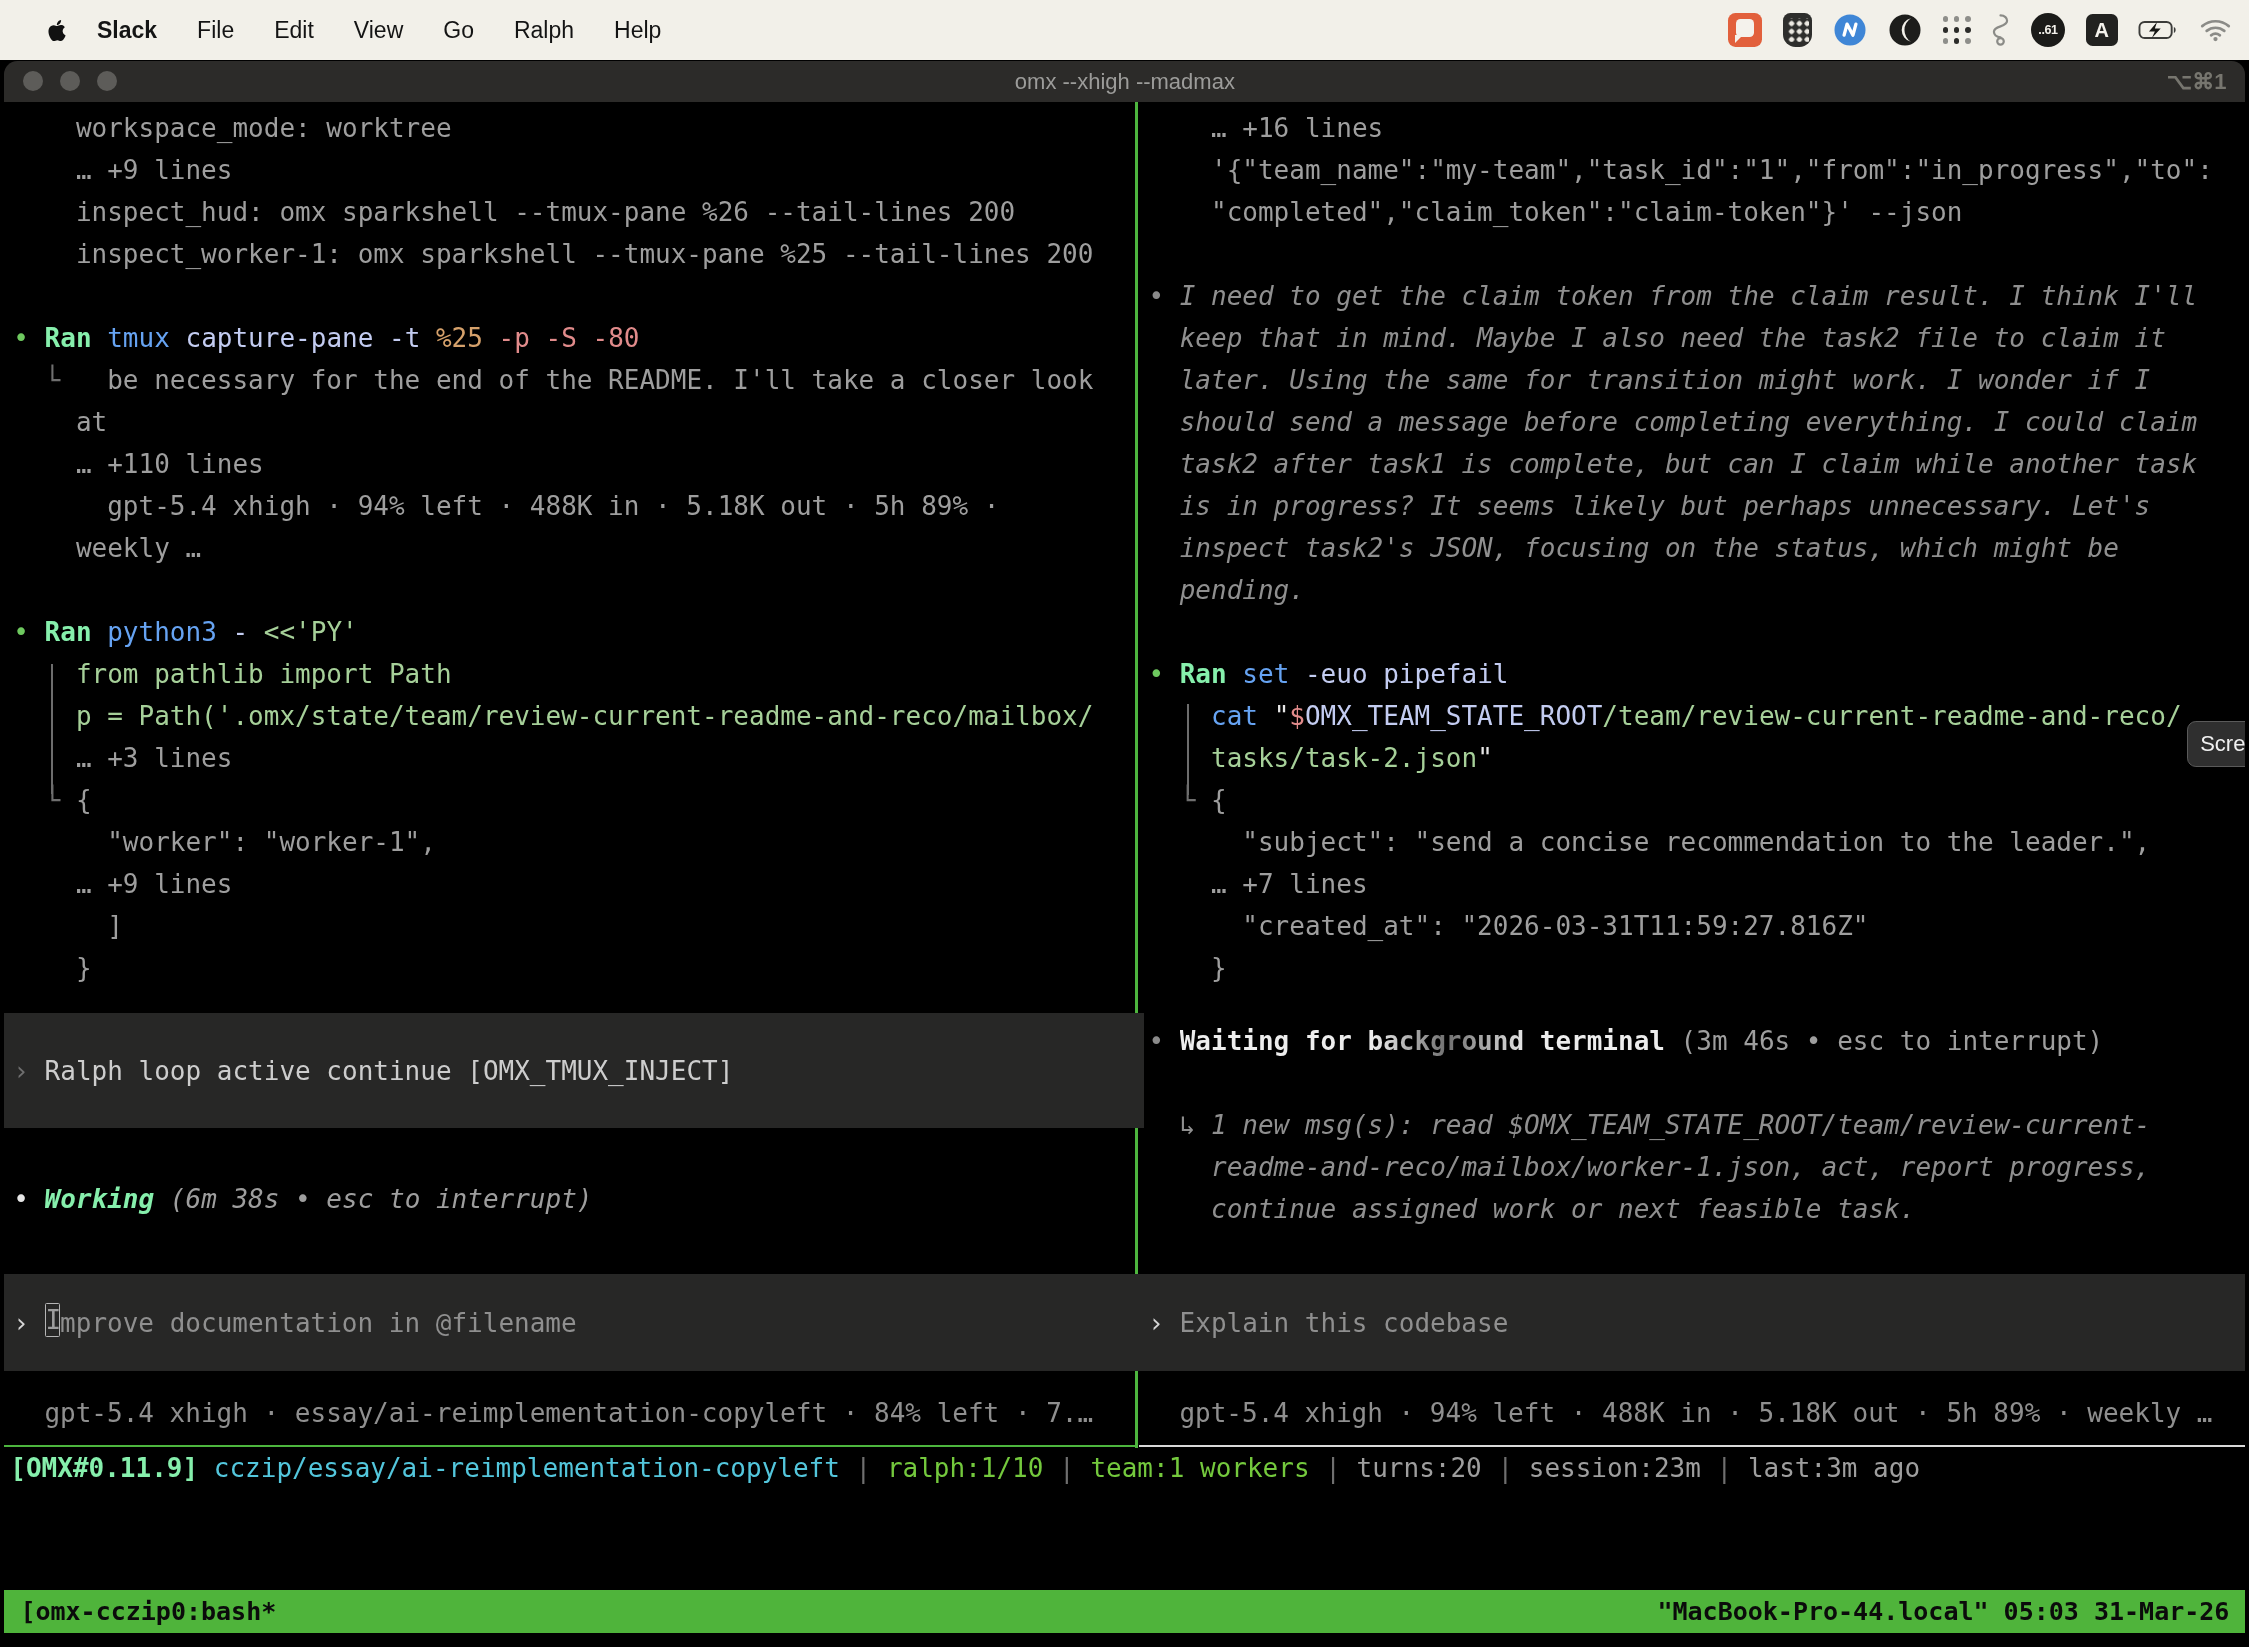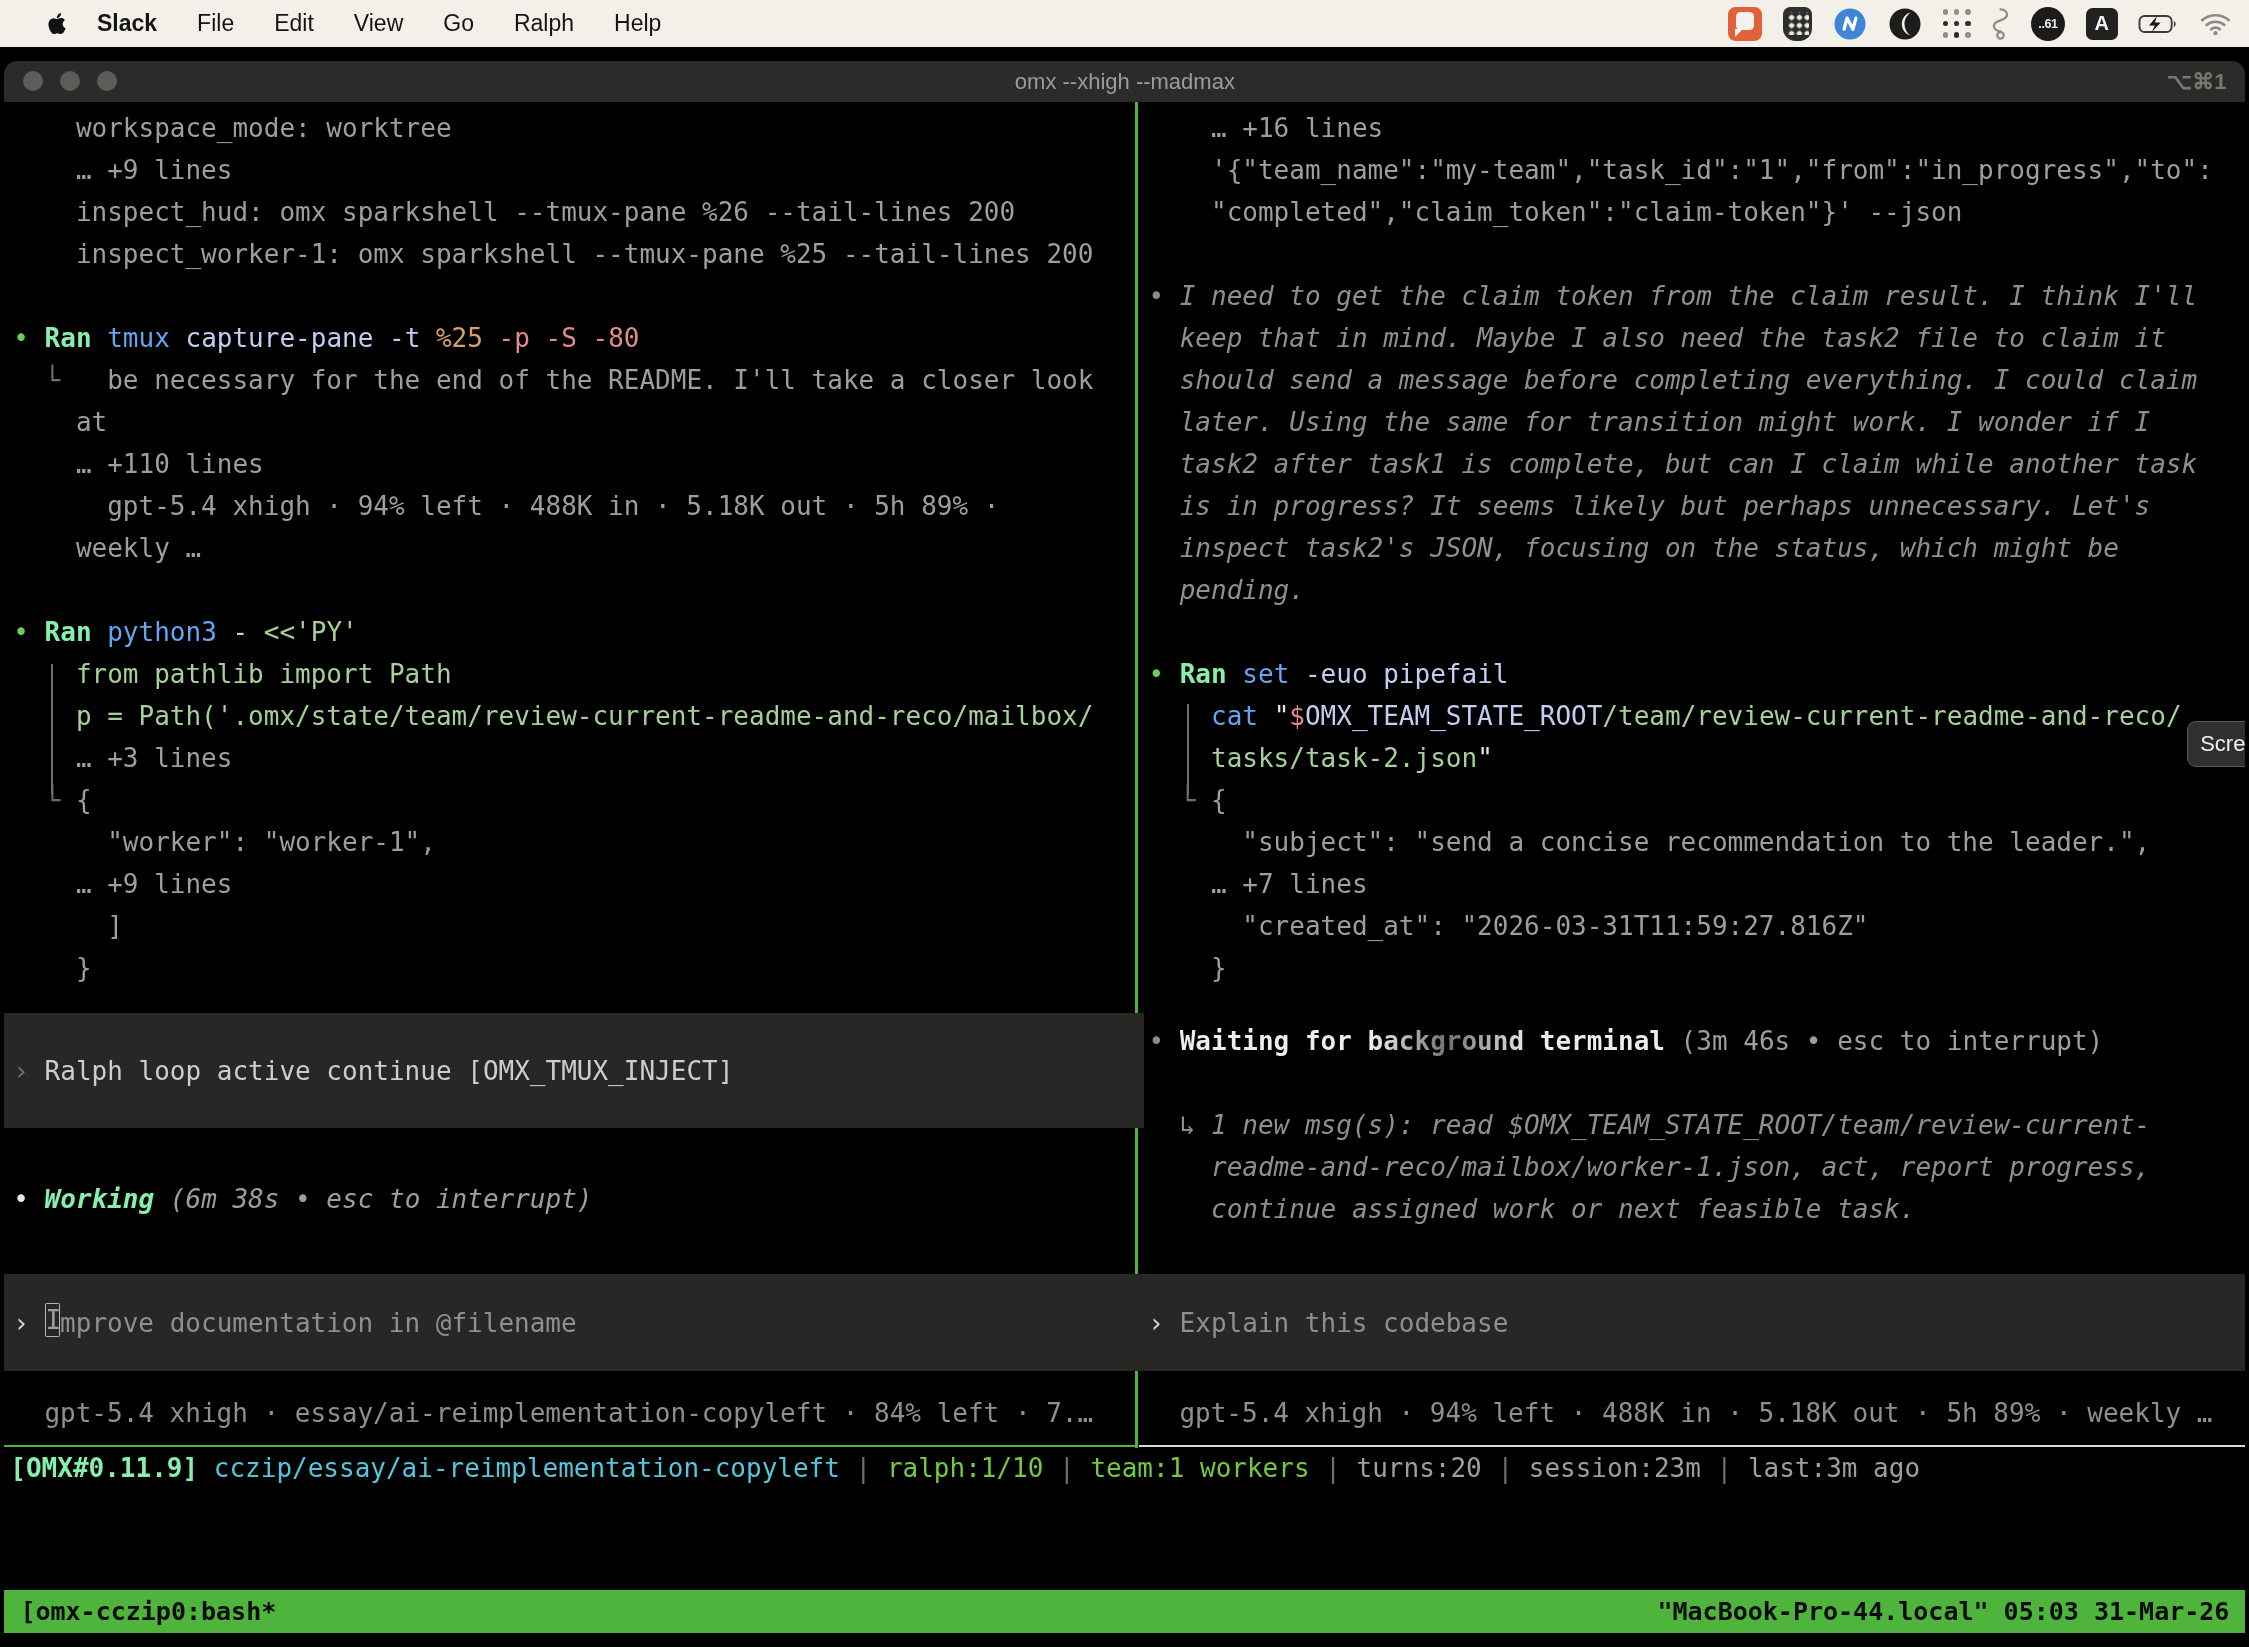--- a/index.html
+++ b/index.html
@@ -1,19 +1,19 @@
 <!DOCTYPE html>
 <html style="font-size:11.8px"><head>
 <meta charset="utf-8">
 <style>
   html,body{margin:0;padding:0;}
   body{width:2250px;height:1648px;background:#000;overflow:hidden;position:relative;
        font-family:"Liberation Sans",sans-serif;}
   
-  .menubar{position:absolute;left:0;top:0;width:2250px;height:47px;background:#f2f0e9;
+  .menubar{position:absolute;left:0;top:0;width:2250px;height:60px;background:#f2f0e9;
            display:flex;justify-content:space-between;align-items:center;color:#141414;gap:8px;}
   .mb-left{display:flex;align-items:center;padding-left:47px;}
   .mb-apple{width:25px;height:29.5px;display:flex;align-items:center;}
   .mb-app{font-weight:bold;font-size:23px;margin-left:25px;}
   .mb-item{font-size:23px;margin-left:40px;}
   .mb-right{display:flex;align-items:center;gap:20.7px;padding-right:19px;}
   .ic{flex:0 0 auto;display:flex;align-items:center;justify-content:center;}
   .ic-orange{width:34px;height:34px;border-radius:7.4px;background:#e2603c;position:relative;}
   .ic-orange .sq{position:absolute;left:8px;top:5.9px;width:17.7px;height:17.7px;border-radius:4.4px;background:#f4f2ec;}
   .ic-orange .tail{position:absolute;left:6.6px;bottom:3.7px;width:0;height:0;
@@ -210,22 +210,22 @@
     </div>
     <div class="abs-line tl statusl">gpt-5.4 xhigh · essay/ai-reimplementation-copyleft · 84% left · 7.…</div>
 
     <div class="flow flow-right">
         <div class="tl"><span class="s-g">    … +16 lines</span></div>
         <div class="tl"><span class="s-g">    '{"team_name":"my-team","task_id":"1","from":"in_progress","to":</span></div>
         <div class="tl"><span class="s-g">    "completed","claim_token":"claim-token"}' --json</span></div>
         <div class="tl">&nbsp;</div>
         <div class="tl"><span class="s-dimg">• </span><span class="s-gi">I need to get the claim token from the claim result. I think I'll</span></div>
         <div class="tl"><span class="s-gi">  keep that in mind. Maybe I also need the task2 file to claim it</span></div>
+        <div class="tl"><span class="s-gi">  later. Using the same for transition might work. I wonder if I</span></div>
         <div class="tl"><span class="s-gi">  should send a message before completing everything. I could claim</span></div>
-        <div class="tl"><span class="s-gi">  later. Using the same for transition might work. I wonder if I</span></div>
         <div class="tl"><span class="s-gi">  task2 after task1 is complete, but can I claim while another task</span></div>
         <div class="tl"><span class="s-gi">  is in progress? It seems likely but perhaps unnecessary. Let's</span></div>
         <div class="tl"><span class="s-gi">  inspect task2's JSON, focusing on the status, which might be</span></div>
         <div class="tl"><span class="s-gi">  pending.</span></div>
         <div class="tl">&nbsp;</div>
         <div class="tl"><span class="s-grn">• </span><span class="s-bw">Ran </span><span class="s-blu">set </span><span class="s-lav">-euo pipefail</span></div>
         <div class="tl"><span class="s-blu">    cat </span><span class="s-w">"</span><span class="s-pnk">$</span><span class="s-lav">OMX_TEAM_STATE_ROOT</span><span class="s-cod">/team/review-current-readme-and-reco/</span></div>
         <div class="tl"><span class="s-cod">    tasks/task-2.json</span><span class="s-w">"</span></div>
         <div class="tl"><span class="s-dim">  └ </span><span class="s-g">{</span></div>
         <div class="tl"><span class="s-g">      "subject": "send a concise recommendation to the leader.",</span></div>

